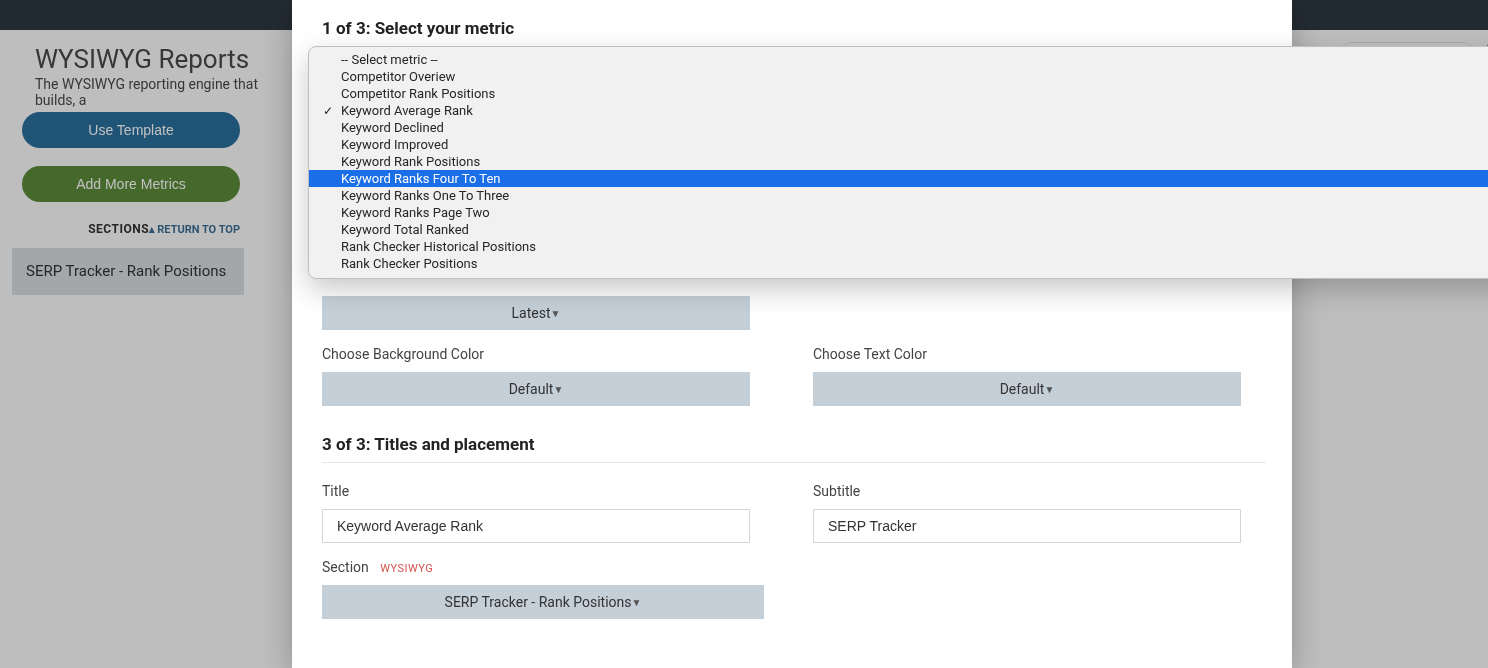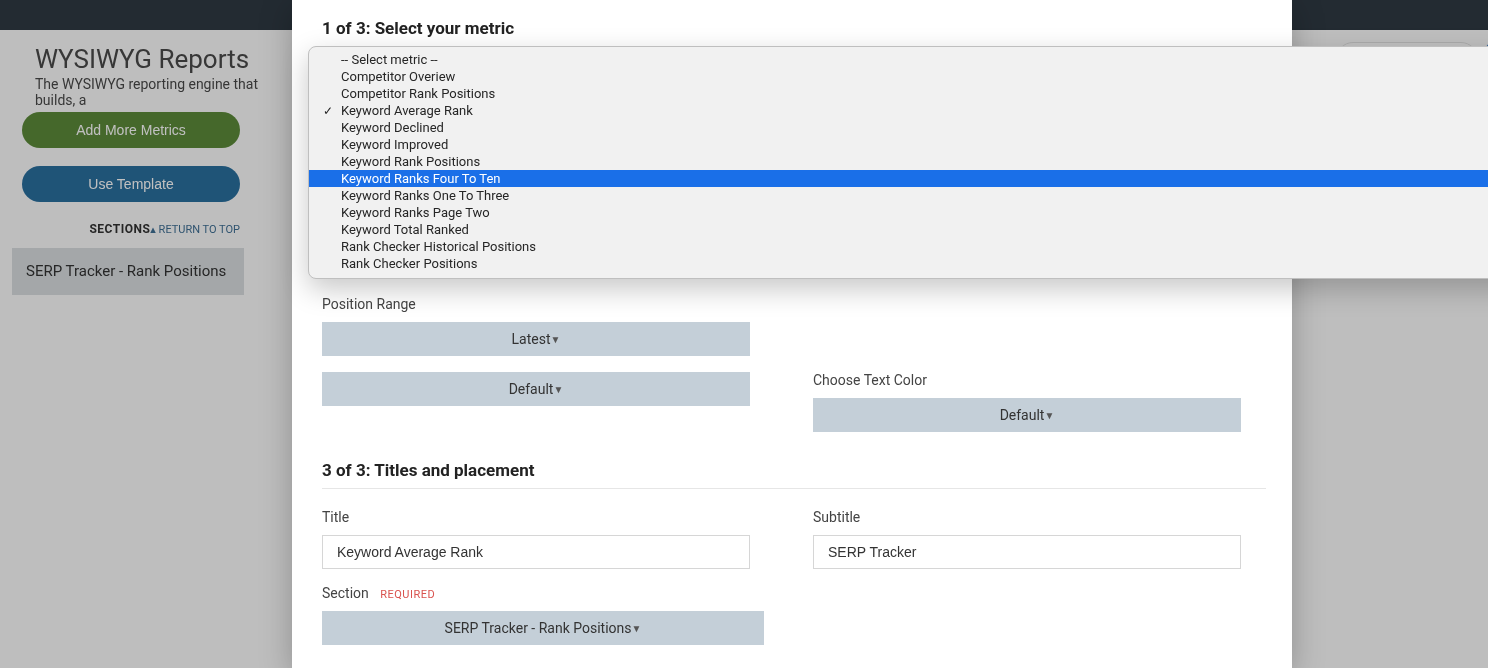--- a/index.html
+++ b/index.html
@@ -78,21 +78,21 @@
   position: absolute;
   left: 22px;
   top: 222px;
   width: 218px;
   display: flex;
   justify-content: flex-end;
   align-items: center;
   font-size: 12px;
 }
 .sections-hdr .lbl { font-weight:700; color:#333; letter-spacing: .5px;}
-.sections-hdr .ret { color:#3f6f94; font-weight:400; font-size: 11px;}
+.sections-hdr .ret { color:#3f6f94; font-weight:700; font-size: 11px;}
 
 .sections-list {
   position: absolute;
   left: 12px;
   top: 248px;
   width: 232px;
 }
 .sections-item {
   background: #d9dee1;
   padding: 14px 14px;
@@ -271,22 +271,22 @@
 
 <div class="bg-page">
   <div class="hdr"></div>
 
   <div class="page-title-block">
     <h1>WYSIWYG Reports</h1>
     <p>The WYSIWYG reporting engine that builds, a</p>
   </div>
 
   <div class="side-btns">
+    <button class="side-btn blue">Use Template</button>
     <button class="side-btn green">Add More Metrics</button>
-    <button class="side-btn blue">Use Template</button>
   </div>
 
   <div class="sections-hdr">
     <span class="lbl">SECTIONS</span>
     <span class="ret">▴ RETURN TO TOP</span>
   </div>
 
   <div class="sections-list">
     <div class="sections-item">SERP Tracker - Rank Positions</div>
   </div>
@@ -341,29 +341,29 @@
     <div class="dd-item highlight">Keyword Ranks Four To Ten</div>
     <div class="dd-item">Keyword Ranks One To Three</div>
     <div class="dd-item">Keyword Ranks Page Two</div>
     <div class="dd-item">Keyword Total Ranked</div>
     <div class="dd-item">Rank Checker Historical Positions</div>
     <div class="dd-item">Rank Checker Positions</div>
   </div>
 
   <div class="form-below">
     <div class="form-row">
-      <div class="form-label">Position Range</div>
       <div class="sel">
         <span>Latest</span>
         <span class="caret">▼</span>
       </div>
     </div>
 
     <div class="two-col form-row">
       <div class="col">
+        <div class="form-label">Choose Background Color</div>
         <div class="sel">
           <span>Default</span>
           <span class="caret">▼</span>
         </div>
       </div>
       <div class="col">
         <div class="form-label">Choose Text Color</div>
         <div class="sel">
           <span>Default</span>
           <span class="caret">▼</span>
@@ -381,21 +381,21 @@
       </div>
       <div class="col">
         <div class="form-label">Subtitle</div>
         <input class="txt-input" value="SERP Tracker" style="">
       </div>
     </div>
 
     <div class="form-row">
       <div class="form-label">
         <span>Section</span>
-        <span class="req">REQUIRED</span>
+        <span class="req">WYSIWYG</span>
       </div>
       <div class="sel" style="width:442px;">
         <span>SERP Tracker - Rank Positions</span>
         <span class="caret">▼</span>
       </div>
     </div>
   </div>
 </div>
 
 </body></html>

